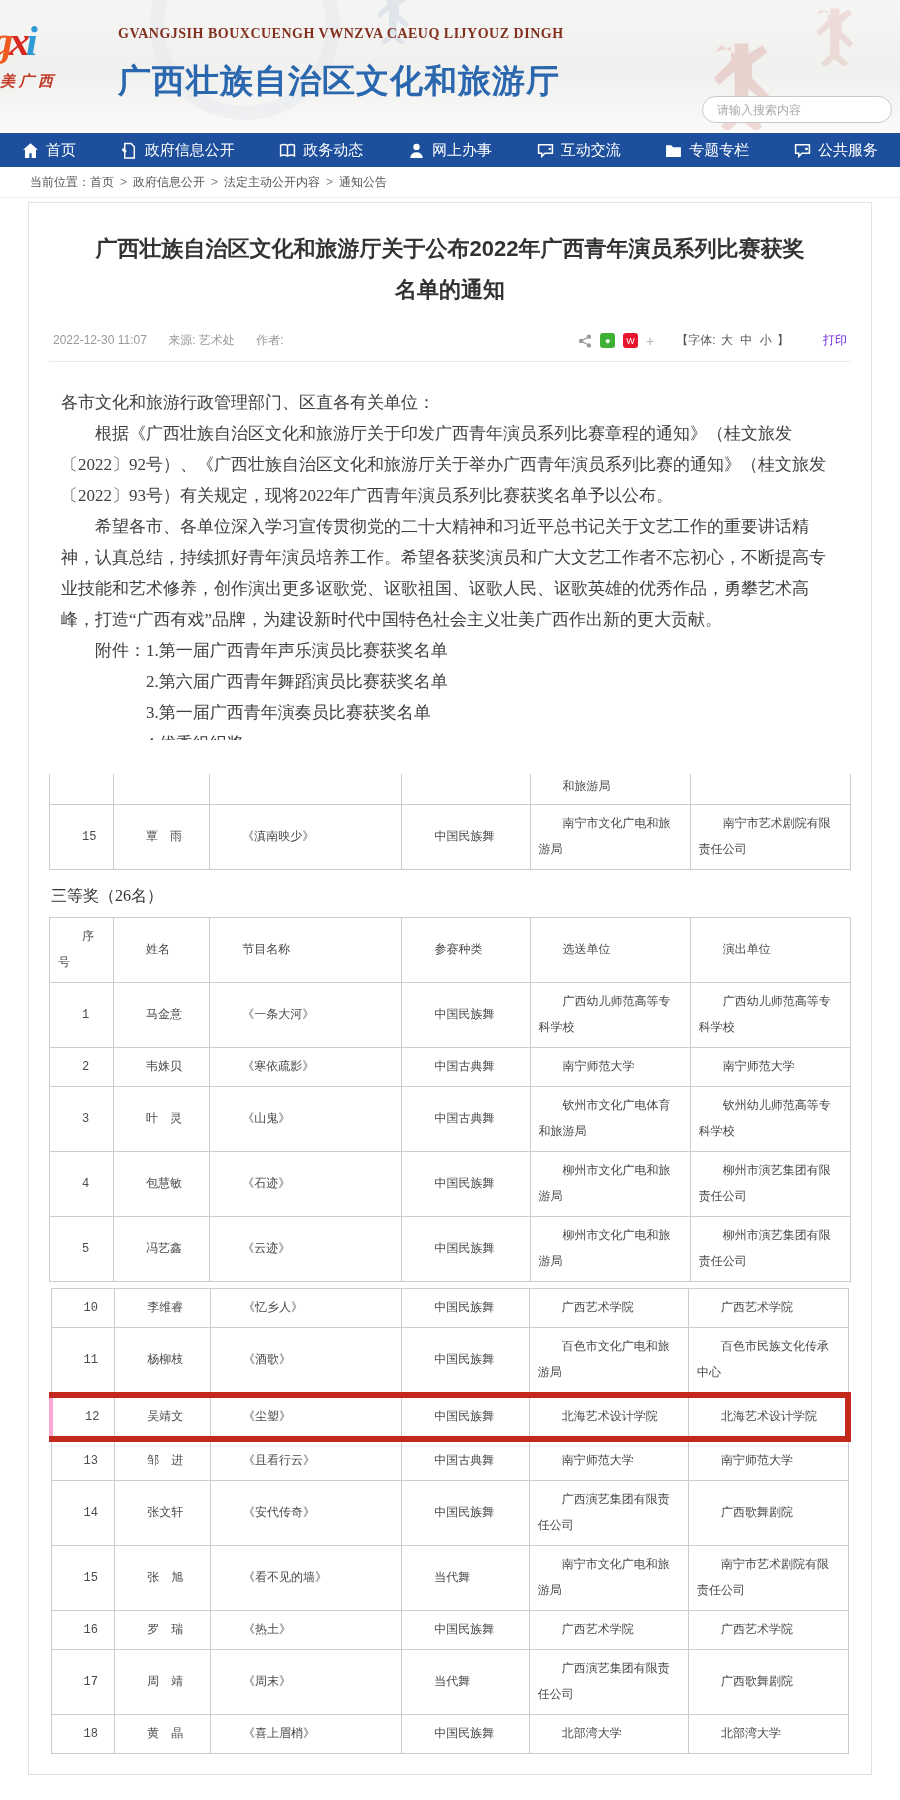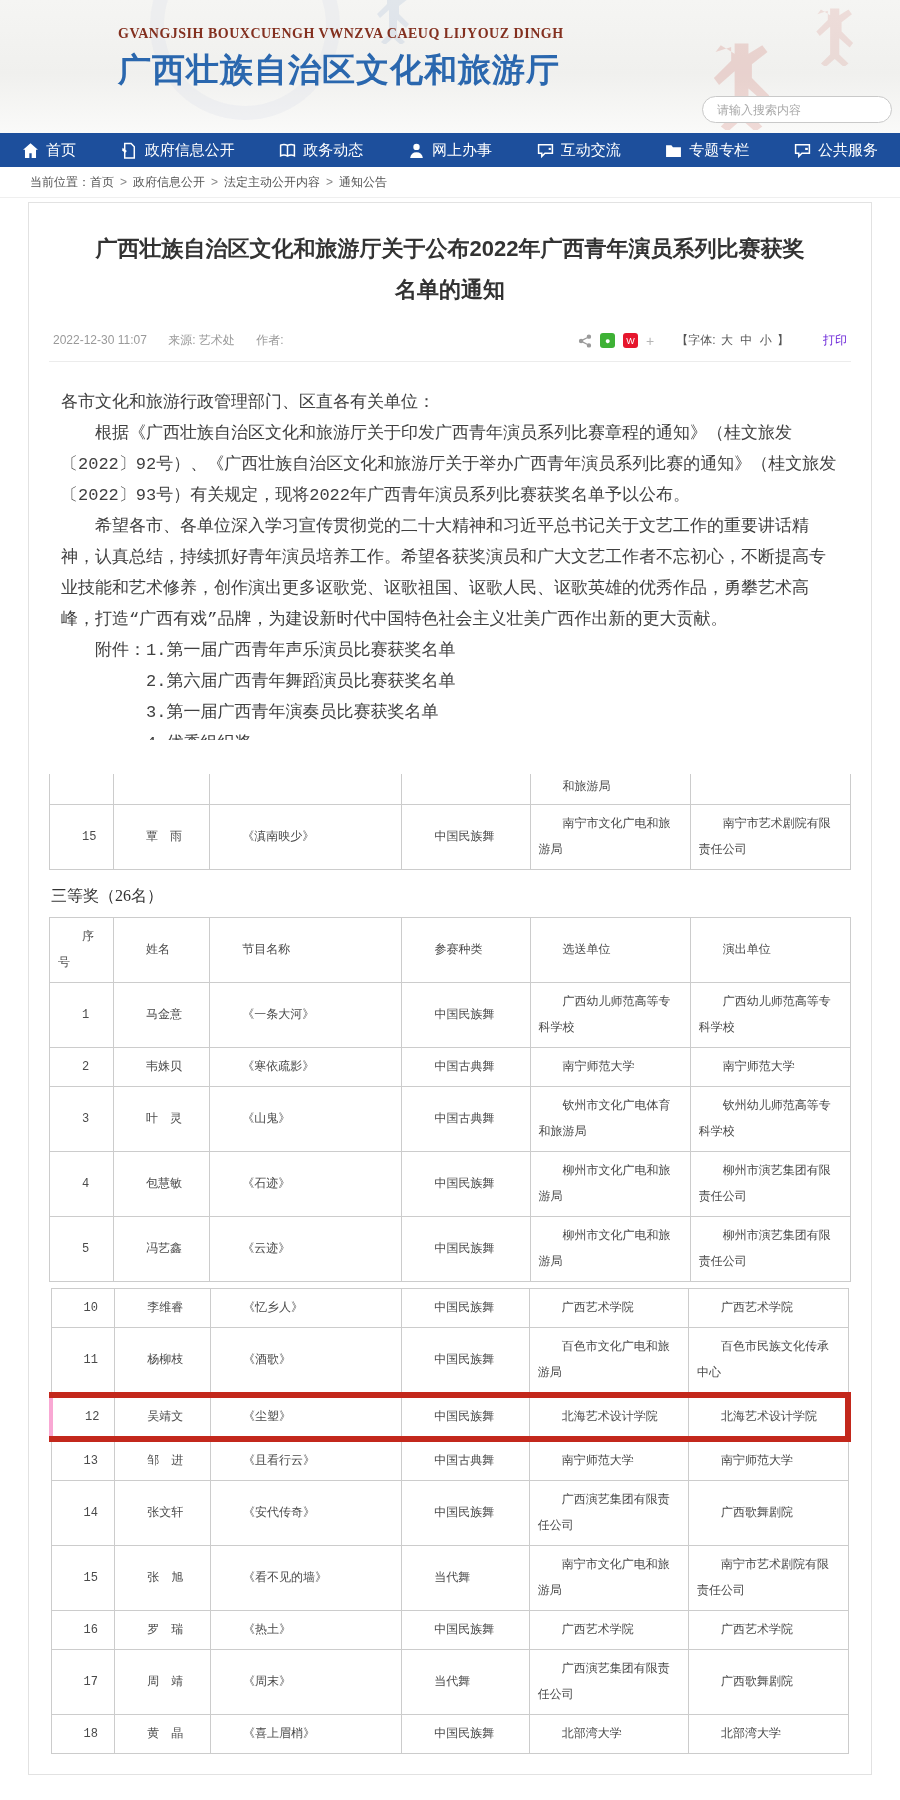--- a/index.html
+++ b/index.html
@@ -12,21 +12,21 @@
     background:linear-gradient(180deg,#f5f5f3 0%,#f0f0ee 55%,#fafaf9 100%); }
   .deco { position:absolute; pointer-events:none; }
   .brand { position:absolute; left:6px; top:20px; width:110px; }
   .logo-letters { font:italic 900 42px "Liberation Serif",serif; letter-spacing:-4px; line-height:1; margin-left:-14px; }
   .logo-letters .l1 { color:#ef5a21; }
   .logo-letters .l2 { color:#d9281e; }
   .logo-letters .l3 { color:#2e9bd6; }
   .logo-caption { font:italic 700 15px "Liberation Serif",serif; color:#c23b27; letter-spacing:4px; margin:10px 0 0 -6px; }
   .head-titles { position:absolute; left:118px; top:26px; }
   .zhuang-title { font-family:"Liberation Serif",serif; font-weight:700; font-size:14px; color:#83301f; letter-spacing:.5px; }
-  .cn-title { font-family:"Liberation Serif",serif; font-weight:700; font-size:33px; color:#2a67ae; margin-top:6px; letter-spacing:1px; }
+  .cn-title { font-family:"Liberation Serif",serif; font-weight:700; font-size:33px; color:#2a67ae; margin-top:17px; letter-spacing:1px; }
   .search-box { position:absolute; right:8px; top:96px; width:190px; height:27px;
     border:1px solid #c9c9c9; border-radius:14px; background:#fff; padding:0 14px;
     font-size:12px; color:#666; outline:none; font-family:"Liberation Sans",sans-serif; }
   .search-box::placeholder { color:#a9a9a9; }
 
   
   .main-nav { height:34px; background:#1d4f9c; display:flex; align-items:center; justify-content:space-between; padding:0 22px; }
   .nav-item { display:flex; align-items:center; gap:7px; color:#fff; font-size:15px; cursor:pointer; white-space:nowrap; }
   .nav-icon { width:17px; height:17px; display:inline-flex; }
   .nav-icon svg { width:17px; height:17px; }
@@ -43,21 +43,21 @@
   .meta-left span { margin-right:18px; }
   .meta-right { display:flex; align-items:center; gap:8px; color:#555; }
   .share-glyph svg { width:14px; height:14px; display:block; }
   .sq { width:15px; height:15px; border-radius:3px; display:inline-flex; align-items:center; justify-content:center; color:#fff; font-size:9px; cursor:pointer; }
   .plus-glyph { color:#b5b5b5; font-size:14px; cursor:pointer; }
   .font-ctl { margin-left:14px; color:#555; }
   .font-ctl .fsz { cursor:pointer; margin:0 2px; }
   .print-btn { margin-left:26px; color:#6d28d9; cursor:pointer; }
 
   
-  .article-body { padding:26px 12px 0; font-family:Liberation Mono, monospace; font-size:17px; color:#404040; line-height:1.82; }
+  .article-body { padding:26px 12px 0; font-family:Liberation Serif, serif; font-size:17px; color:#404040; line-height:1.82; }
   .article-body p { margin:0; }
   .article-body p.indent { text-indent:2em; }
   .attach-line { padding-left:5em; }
   .attach-line.first { padding-left:0; text-indent:2em; }
   .attach-line.clipped { height:11px; overflow:hidden; }
   .stitch-gap { height:34px; }
 
   
   .tier-label { margin:16px 2px 10px; font-family:"Liberation Serif",serif; font-size:16px; color:#333; }
   table.awards { width:100%; border-collapse:collapse; table-layout:fixed; background:#fff;
@@ -84,20 +84,28 @@
       <path fill="#c0392b" d="M18 2h4v6l8-5 3 4-9 7v8l10 10-3 4-9-8v14l8 8-4 3-8-7-8 7-4-3 8-8V18l-9 8-3-4 10-10v-8L3 7l3-4 8 5V2z"></path>
     </svg>
     <svg class="deco" style="right:40px; top:6px; opacity:.12" width="46" height="60" viewBox="0 0 40 52">
       <path fill="#c0392b" d="M18 2h4v6l8-5 3 4-9 7v8l10 10-3 4-9-8v14l8 8-4 3-8-7-8 7-4-3 8-8V18l-9 8-3-4 10-10v-8L3 7l3-4 8 5V2z"></path>
     </svg>
     <svg class="deco" style="left:375px; top:-8px; opacity:.10" width="40" height="52" viewBox="0 0 40 52">
       <path fill="#3a6db0" d="M18 2h4v6l8-5 3 4-9 7v8l10 10-3 4-9-8v14l8 8-4 3-8-7-8 7-4-3 8-8V18l-9 8-3-4 10-10v-8L3 7l3-4 8 5V2z"></path>
     </svg>
     <div class="deco" style="left:150px; top:-70px; width:190px; height:190px; border:14px solid #dfe3ec; border-radius:50%; opacity:.35"></div>
 
+    <div class="brand">
+      <div>
+        <div class="logo-letters">
+          <span class="l1">g</span><span class="l2">x</span><span class="l3">i</span>
+        </div>
+        <div class="logo-caption">美广西</div>
+      </div>
+    </div>
 
     <div class="head-titles">
       <div class="zhuang-title">GVANGJSIH BOUXCUENGH VWNZVA CAEUQ LIJYOUZ DINGH</div>
       <div class="cn-title">广西壮族自治区文化和旅游厅</div>
     </div>
 
     <input class="search-box" type="text" placeholder="请输入搜索内容" style="">
   </div>
 
   <div class="main-nav">

